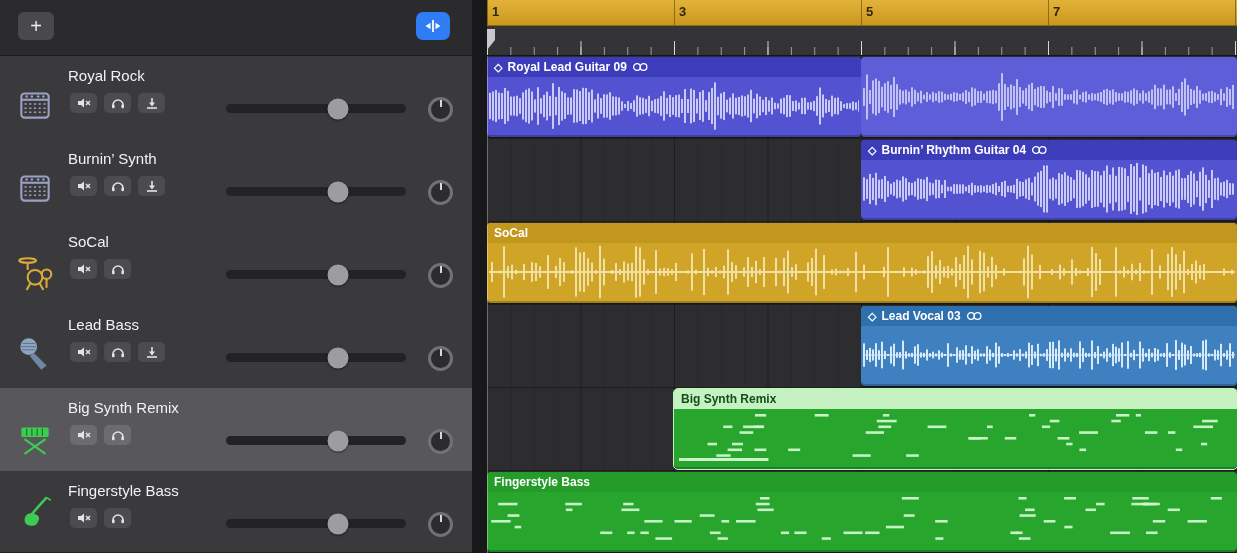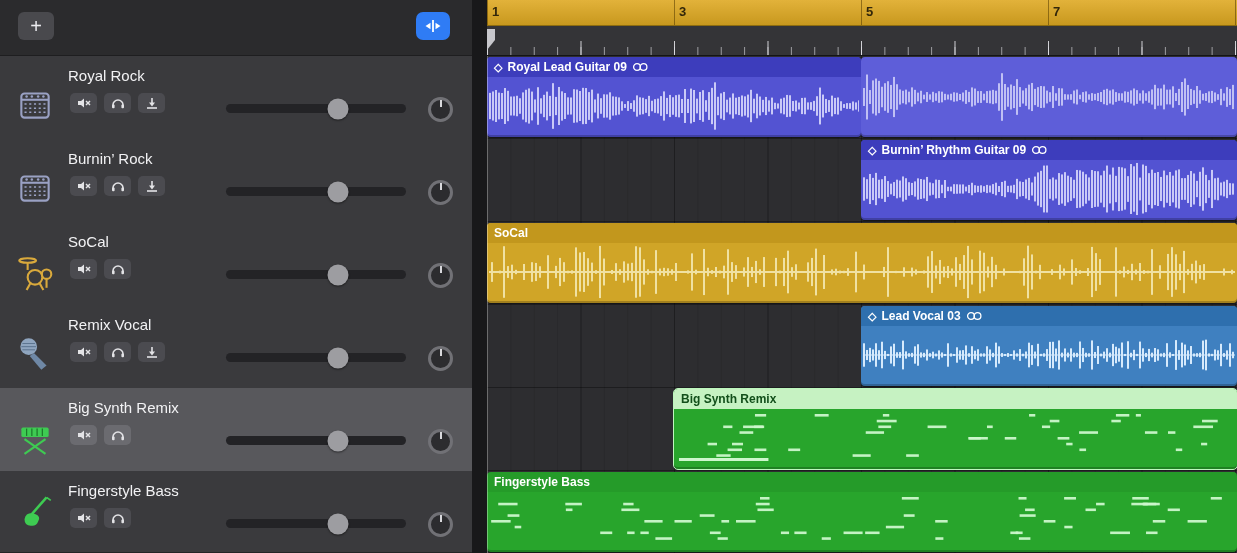--- a/index.html
+++ b/index.html
@@ -181,21 +181,21 @@
               <circle cx="23" cy="12" r="1.2"></circle>
               <circle cx="28" cy="12" r="1.2"></circle>
             </g>
           <g stroke="#9aa1c4" stroke-width="1.4" stroke-dasharray="2 2.5">
               <line x1="10" y1="19" x2="30" y2="19"></line>
               <line x1="10" y1="23" x2="30" y2="23"></line>
               <line x1="10" y1="27" x2="30" y2="27"></line>
             </g>
         </svg>
       </span>
-      <div class="track-name">Burnin’ Rock</div>
+      <div class="track-name">Burnin’ Synth</div>
       <div class="btns">
         <button class="cbtn">
             <svg width="16" height="12" viewBox="0 0 16 12">
               <polygon points="2,4 5,4 8,1.5 8,10.5 5,8 2,8" fill="#e3e3e6"></polygon>
               <line x1="10" y1="4" x2="14" y2="8" stroke="#e3e3e6" stroke-width="1.4"></line>
               <line x1="14" y1="4" x2="10" y2="8" stroke="#e3e3e6" stroke-width="1.4"></line>
             </svg>
           </button>
         <button class="cbtn">
             <svg width="16" height="12" viewBox="0 0 16 12">
@@ -258,21 +258,21 @@
         <svg viewBox="0 0 40 40" width="42" height="42">
           <circle cx="14" cy="13" r="8" fill="#8fa5bf"></circle>
           <path d="M19 19 L31 31 L26 35 L15 22 Z" fill="#6f88a6"></path>
           <g stroke="#5d7590" stroke-width="1">
               <line x1="8" y1="10" x2="20" y2="10"></line>
               <line x1="7" y1="13" x2="21" y2="13"></line>
               <line x1="8" y1="16" x2="20" y2="16"></line>
             </g>
         </svg>
       </span>
-      <div class="track-name">Remix Vocal</div>
+      <div class="track-name">Lead Bass</div>
       <div class="btns">
         <button class="cbtn">
             <svg width="16" height="12" viewBox="0 0 16 12">
               <polygon points="2,4 5,4 8,1.5 8,10.5 5,8 2,8" fill="#e3e3e6"></polygon>
               <line x1="10" y1="4" x2="14" y2="8" stroke="#e3e3e6" stroke-width="1.4"></line>
               <line x1="14" y1="4" x2="10" y2="8" stroke="#e3e3e6" stroke-width="1.4"></line>
             </svg>
           </button>
         <button class="cbtn">
             <svg width="16" height="12" viewBox="0 0 16 12">
@@ -653,21 +653,21 @@
               <rect x="360" y="33.322835583404306" width="2" height="7.354328833191395" fill="rgb(201, 201, 247)"></rect>
               <rect x="363" y="27.16391154239154" width="2" height="19.67217691521692" fill="rgb(201, 201, 247)"></rect>
               <rect x="366" y="28.961694716132655" width="2" height="16.07661056773469" fill="rgb(201, 201, 247)"></rect>
               <rect x="369" y="24.884913654195984" width="2" height="24.23017269160803" fill="rgb(201, 201, 247)"></rect>
             </svg></div>
       </div>
 
       <div class="region k-guitar" style="left:374px;top:84px;width:376px">
         <div class="hdr">
           <span class="flag">◇</span>
-          <span>Burnin’ Rhythm Guitar 09</span>
+          <span>Burnin’ Rhythm Guitar 04</span>
           <span class="loopbadge">
               <svg width="17" height="10" viewBox="0 0 17 10">
                 <circle cx="5" cy="5" r="3.4" fill="none" stroke="#fff" stroke-width="1.3"></circle>
                 <circle cx="11.5" cy="5" r="3.4" fill="none" stroke="#fff" stroke-width="1.3"></circle>
               </svg>
             </span>
         </div>
         <div class="decor"><svg width="100%" height="100%" viewBox="0 0 372 56" preserveAspectRatio="none">
               <rect x="0" y="16.32012556365294" width="2" height="23.35974887269412" fill="rgb(201, 201, 247)"></rect>
               <rect x="3" y="18.20202415970079" width="2" height="19.595951680598418" fill="rgb(201, 201, 247)"></rect>

